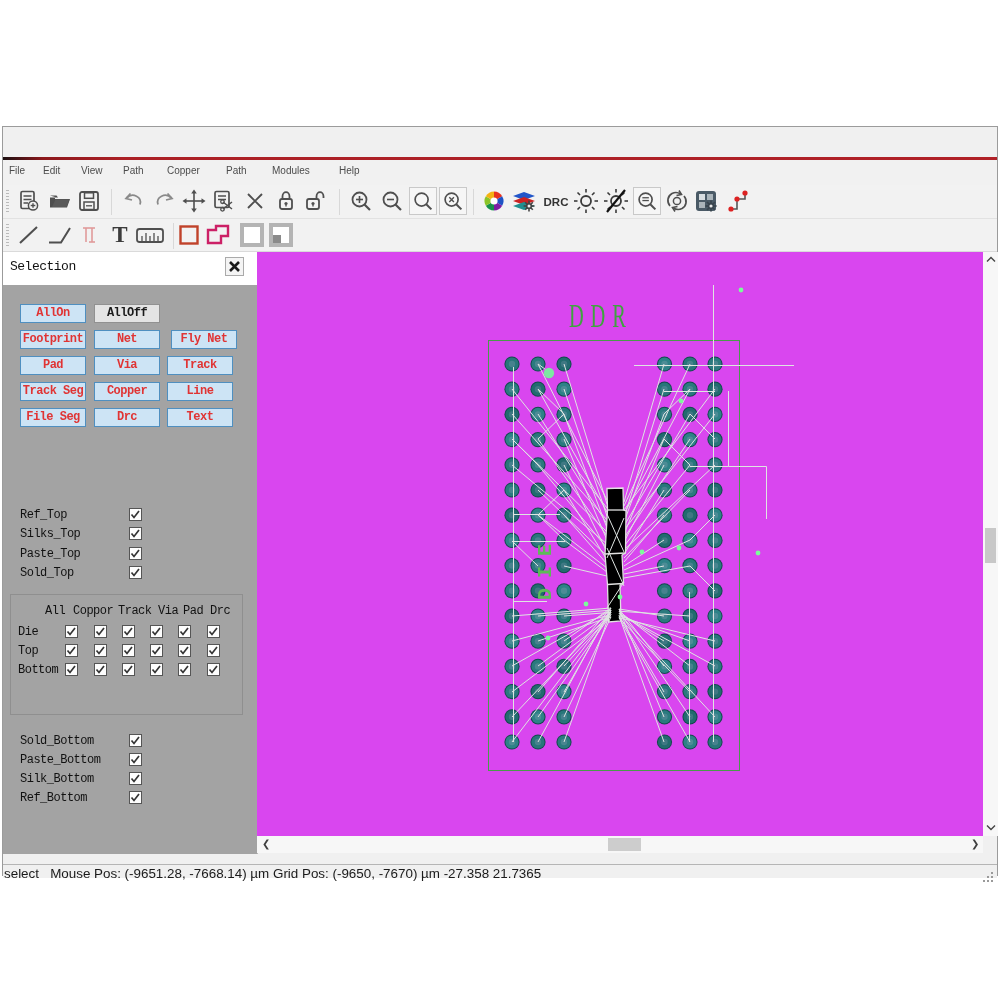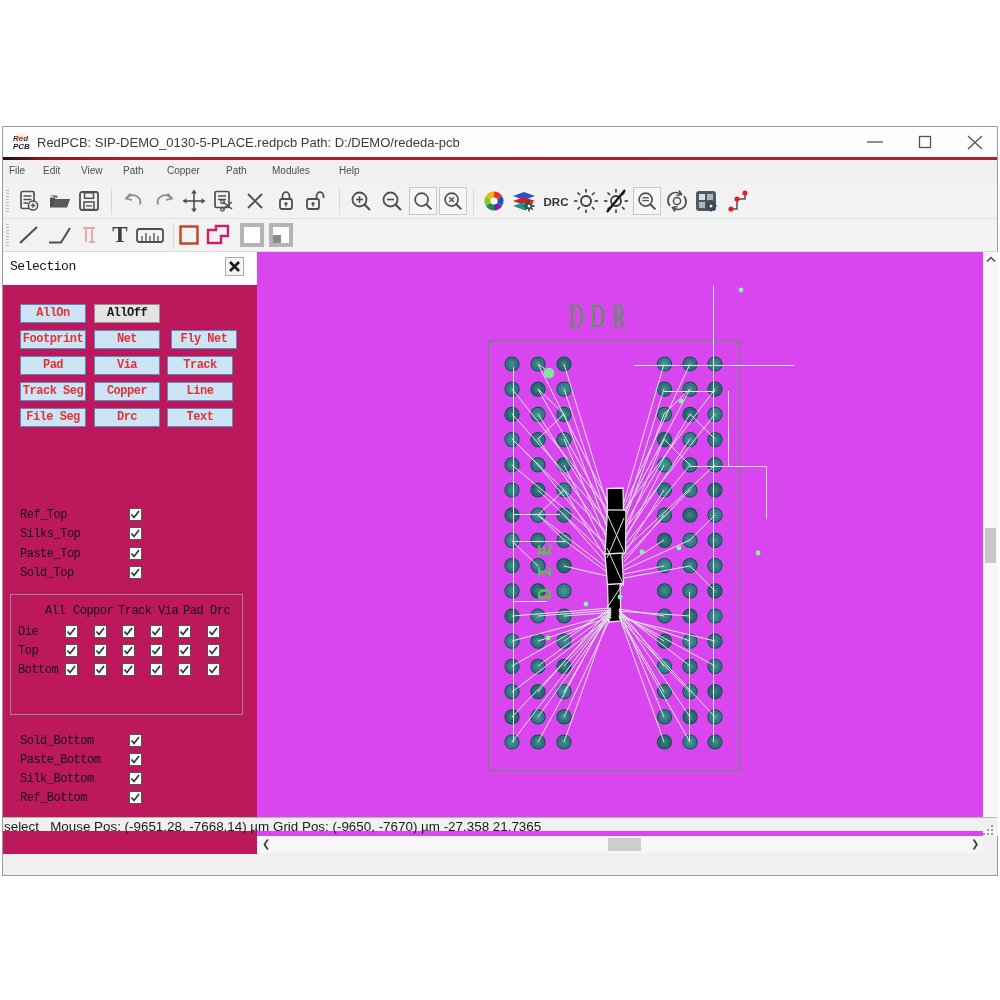--- a/index.html
+++ b/index.html
@@ -10,59 +10,42 @@
   .wbtn{position:absolute;top:0;}
   #redline{position:absolute;left:0;top:30px;width:100%;height:3px;background:linear-gradient(to right,#1c1011 0%,#8c181c 4%,#ab2025 12%,#b02127 100%);}
   #menubar{position:absolute;left:0;top:33px;width:100%;height:25px;background:#f1f1f1;}
   .mitem{position:absolute;top:5px;font-size:10px;color:#4c4c4c;font-family:"Liberation Sans",sans-serif;}
   #toolbar1{position:absolute;left:0;top:58px;width:100%;height:34px;background:#f2f2f2;border-bottom:1px solid #e2e2e2;}
   #toolbar2{position:absolute;left:0;top:92px;width:100%;height:33px;background:#f2f2f2;border-bottom:1px solid #dadada;}
   .tsep{position:absolute;top:4px;width:1px;height:26px;background:#d8d8d8;}
   .handle{position:absolute;left:3px;top:5px;width:3px;height:24px;background-image:repeating-linear-gradient(to bottom,#bbb 0,#bbb 1px,transparent 1px,transparent 3px);}
   .ticon{position:absolute;}
   .boxed{border:1px solid #c9c9c9;background:#f6f6f6;}
-  #panel{position:absolute;left:0;top:125px;width:255px;height:602px;background:#be185d;border-right:1px solid #b8b8b8;}
+  #panel{position:absolute;left:0;top:125px;width:255px;height:602px;background:#a3a3a3;border-right:1px solid #b8b8b8;}
   .phead{position:absolute;left:0;width:255px;height:33px;background:#fff;}
   .ptitle{position:absolute;left:7px;top:7px;font-size:13px;font-weight:normal;color:#111;font-family:"Liberation Mono",monospace;letter-spacing:-0.5px;}
   .pclose{position:absolute;left:222px;top:5px;width:19px;height:19px;border:1px solid #aaa;background:#f4f4f4;}
   .selbtn{position:absolute;width:66px;height:19px;background:#cde4f5;border:1px solid #4f8fc0;color:#e03434;font-size:12px;font-weight:bold;font-family:"Liberation Mono",monospace;text-align:center;line-height:17px;letter-spacing:-0.5px;}
   .graybtn{background:#e4e4e4;border:1px solid #919191;color:#1a1a1a;}
   .cbrow{position:absolute;font-size:12px;font-weight:normal;color:#111;font-family:"Liberation Mono",monospace;letter-spacing:-0.5px;}
   .cbox{position:absolute;width:13px;height:13px;border:1px solid #555;background:#fdfdfd;}
   .cbox svg{position:absolute;left:-1px;top:-1px;}
   #groupbox{position:absolute;left:7px;top:342px;width:233px;height:121px;border:1px solid #8f8f8f;}
   #canvas{position:absolute;left:254px;top:125px;width:726px;height:584px;background:#d946ef;}
   #hscroll{position:absolute;left:254px;top:709px;width:726px;height:17px;background:#f7f7f7;}
   #hthumb{position:absolute;left:351px;top:2px;width:33px;height:13px;background:#cdcdcd;}
   #vscroll{position:absolute;left:980px;top:125px;width:15px;height:584px;background:#f7f7f7;}
   #vthumb{position:absolute;left:2px;top:276px;width:11px;height:35px;background:#c8c8c8;}
   .sarrow{position:absolute;font-size:10px;color:#404040;font-family:"Liberation Sans",sans-serif;}
-  #statusbar{position:absolute;left:0;top:690px;width:100%;height:14px;background:#f0f0f0;border-top:1px solid #b5b5b5;}
+  #statusbar{position:absolute;left:0;top:737px;width:100%;height:14px;background:#f0f0f0;border-top:1px solid #b5b5b5;}
   #statustext{position:absolute;left:1px;top:1px;font-size:13.4px;color:#1a1a1a;font-family:"Liberation Sans",sans-serif;}
 </style>
 </head>
 <body>
 <div id="win">
-  <div id="titlebar">
-    <svg width="22" height="18" style="position:absolute;left:10px;top:6px" viewBox="0 0 22 18">
-        <ellipse cx="8" cy="3" rx="5" ry="2.5" fill="#f2e4b0" opacity="0.55"></ellipse>
-        <text x="0" y="8" font-size="8" font-weight="bold" font-style="italic" fill="#6e1a1a" font-family="Liberation Sans">Red</text>
-        <text x="0" y="16" font-size="8" font-weight="bold" font-style="italic" fill="#222" font-family="Liberation Sans">PCB</text>
-      </svg>
-    <div id="title-text">RedPCB: SIP-DEMO_0130-5-PLACE.redpcb Path: D:/DEMO/rededa-pcb</div>
-    <svg class="wbtn" style="left:849px" width="46" height="30">
-        <line x1="15" y1="15" x2="31" y2="15" stroke="#555" stroke-width="1.3"></line>
-      </svg>
-    <svg class="wbtn" style="left:899px" width="46" height="30">
-        <rect x="17.5" y="9.5" width="11" height="11" fill="none" stroke="#555" stroke-width="1.3"></rect>
-      </svg>
-    <svg class="wbtn" style="left:949px" width="46" height="30">
-        <path d="M16 9 L30 22 M30 9 L16 22" stroke="#555" stroke-width="1.3" fill="none"></path>
-      </svg>
-  </div>
   <div id="redline"></div>
   <div id="menubar">
     <span class="mitem" style="left:6px">File</span>
     <span class="mitem" style="left:40px">Edit</span>
     <span class="mitem" style="left:78px">View</span>
     <span class="mitem" style="left:120px">Path</span>
     <span class="mitem" style="left:164px">Copper</span>
     <span class="mitem" style="left:223px">Path</span>
     <span class="mitem" style="left:269px">Modules</span>
     <span class="mitem" style="left:336px">Help</span>

